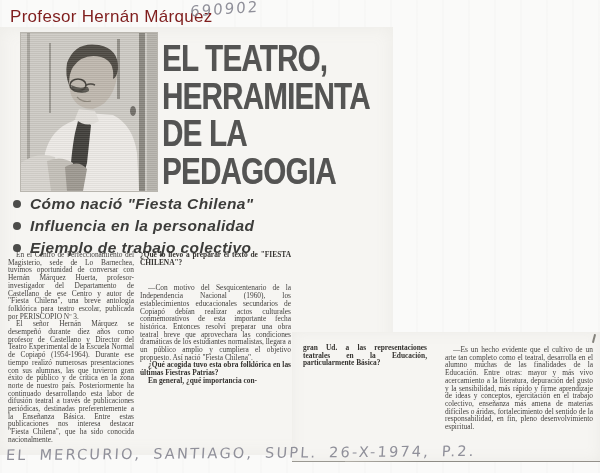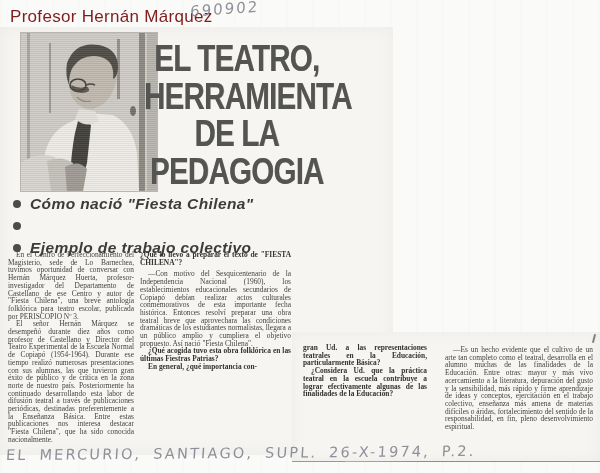--- a/index.html
+++ b/index.html
@@ -29,21 +29,21 @@
     transform:rotate(-0.5deg) skewX(-4deg); white-space:nowrap; }
 
   .photo { position:absolute; left:21px; top:33px; width:136px; height:158px;
     background:#cfccc6; overflow:hidden; outline:1px solid #b9b6af; }
   .photo svg { display:block; width:100%; height:100%; }
   .photo::after { content:""; position:absolute; inset:0;
     background: repeating-linear-gradient(0deg, rgba(255,255,255,0.10) 0 1px,
       rgba(90,88,84,0.07) 1px 2px);
     pointer-events:none; }
 
-  .headline { position:absolute; left:144px; top:40px; width:232px;text-align:center; }
+  .headline { position:absolute; left:162px; top:40px; width:232px; }
   .headline .hl-line { font-weight:700; font-size:37px; line-height:37.5px;
     color:#545453; letter-spacing:-1px;
     transform:scaleX(0.80); transform-origin:left center;
     white-space:nowrap;
     text-shadow: 0.4px 0.4px 0 rgba(84,84,83,0.45); }
 
   .bullets { position:absolute; left:13px; top:193px; width:320px; }
   .bullet-row { display:flex; align-items:center; height:22px; }
   .bullet-dot { width:8px; height:8px; border-radius:50%;
     background:#4c4c4a; margin-right:9px; flex:0 0 auto; }
@@ -52,21 +52,21 @@
 
   .col { position:absolute; font-family:"Liberation Serif", serif;
     font-size:7.4px; line-height:7.7px; color:#454340;
     text-align:justify; }
   .col1 { left:8px;   top:251px; width:126px; height:197px; }
   .col2 { left:140px; top:251px; width:151px; height:197px; }
   .col3 { left:303px; top:344px; width:124px; height:108px; }
   .col4 { left:445px; top:346px; width:148px; height:108px; }
   .para { margin:0; }
   .para.indent { text-indent:8px; }
-  .para.gap { margin-top:4px; }
+  .para.gap { margin-top:18px; }
   .para.q { font-weight:700; color:#34322f; }
 
   .edge-line { position:absolute; left:345px; top:461px; width:255px; height:1px;
     background:linear-gradient(90deg,#b0ada6,#8e8c86 30%,#94918b); }
   .stray-mark { position:absolute; left:593px; top:334px; width:2px; height:9px;
     background:#84827c; transform:rotate(14deg); }
 </style>
 </head>
 <body>
 
@@ -107,20 +107,21 @@
   <div class="hl-line">PEDAGOGIA</div>
 </div>
 
 <div class="bullets">
   <div class="bullet-row">
     <span class="bullet-dot"></span>
     <span class="bullet-text">Cómo nació "Fiesta Chilena"</span>
   </div>
   <div class="bullet-row">
     <span class="bullet-dot"></span>
+    <span class="bullet-text">Influencia en la personalidad</span>
   </div>
   <div class="bullet-row">
     <span class="bullet-dot"></span>
     <span class="bullet-text">Ejemplo de trabajo colectivo</span>
   </div>
 </div>
 
 <div class="col col1">
   <p class="para indent">En el Centro de Perfeccionamiento del Magisterio, sede de Lo Barnechea, tuvimos oportunidad de conversar con Hernán Márquez Huerta, profesor-investigador del Departamento de Castellano de ese Centro y autor de "Fiesta Chilena", una breve antología folklórica para teatro escolar, publicada por PERISCOPIO Nº 3.</p>
   <p class="para indent">El señor Hernán Márquez se desempeñó durante diez años como profesor de Castellano y Director del Teatro Experimental de la Escuela Normal de Copiapó (1954-1964). Durante ese tiempo realizó numerosas presentaciones con sus alumnas, las que tuvieron gran éxito de público y de crítica en la zona norte de nuestro país. Posteriormente ha continuado desarrollando esta labor de difusión teatral a través de publicaciones periódicas, destinadas preferentemente a la Enseñanza Básica. Entre estas publicaciones nos interesa destacar "Fiesta Chilena", que ha sido conocida nacionalmente.</p>
@@ -128,21 +129,20 @@
 
 <div class="col col2">
   <p class="para q">¿Qué lo llevó a preparar el texto de "FIESTA CHILENA"?</p>
   <p class="para indent gap">—Con motivo del Sesquicentenario de la Independencia Nacional (1960), los establecimientos educacionales secundarios de Copiapó debían realizar actos culturales conmemorativos de esta importante fecha histórica. Entonces resolví preparar una obra teatral breve que aprovechara las condiciones dramáticas de los estudiantes normalistas, llegara a un público amplio y cumpliera el objetivo propuesto. Así nació "Fiesta Chilena".</p>
   <p class="para q indent">¿Qué acogida tuvo esta obra folklórica en las últimas Fiestras Patrias?</p>
   <p class="para q indent">En general, ¿qué importancia con-</p>
 </div>
 
 <div class="col col3">
   <p class="para q">gran Ud. a las representaciones teatrales en la Educación, particularmente Básica?</p>
-  <p class="para q indent">¿Considera Ud. que la práctica teatral en la escuela contribuye a lograr efectivamente algunas de las finalidades de la Educación?</p>
 </div>
 
 <div class="col col4">
   <p class="para indent">—Es un hecho evidente que el cultivo de un arte tan completo como el teatral, desarrolla en el alumno muchas de las finalidades de la Educación. Entre otras: mayor y más vivo acercamiento a la literatura, depuración del gusto y la sensibilidad, más rápido y firme aprendizaje de ideas y conceptos, ejercitación en el trabajo colectivo, enseñanza más amena de materias difíciles o áridas, fortalecimiento del sentido de la responsabilidad, en fin, pleno desenvolvimiento espiritual.</p>
 </div>
 
 <div class="edge-line"></div>
 <div class="stray-mark"></div>
 
 <div class="hand hand-source">EL MERCURIO, SANTIAGO, SUPL. 26-X-1974, P.2.</div>

